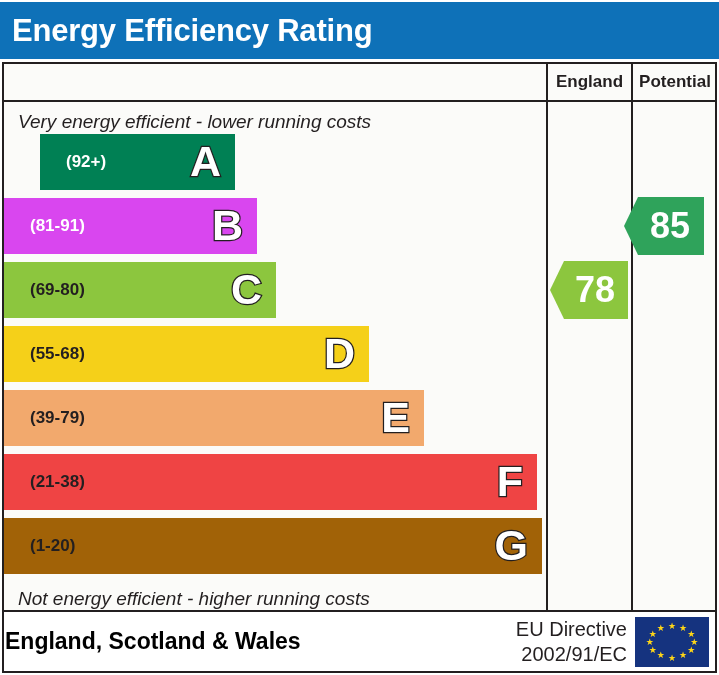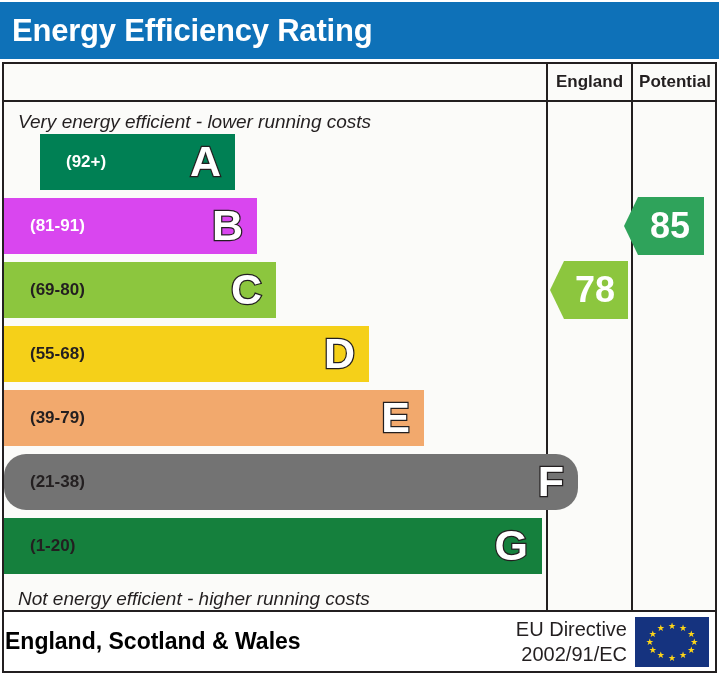--- a/index.html
+++ b/index.html
@@ -224,25 +224,25 @@
           <span class="band-letter">C</span>
         </div>
         <div class="band dark" style="width: 365px; background: rgb(245, 208, 25);">
           <span class="band-range">(55-68)</span>
           <span class="band-letter">D</span>
         </div>
         <div class="band dark" style="width: 420px; background: rgb(242, 169, 109);">
           <span class="band-range">(39-79)</span>
           <span class="band-letter">E</span>
         </div>
-        <div class="band dark" style="width: 574px; background: #737373; border-radius: 22px;">
+        <div class="band dark" style="width: 533px; background: #ef4444;">
           <span class="band-range">(21-38)</span>
           <span class="band-letter">F</span>
         </div>
-        <div class="band dark" style="width: 538px; background: #15803d;">
+        <div class="band dark" style="width: 538px; background: #a16207;">
           <span class="band-range">(1-20)</span>
           <span class="band-letter">G</span>
         </div>
       </div>
 
     <div>
         <div class="marker" style="left: 546px; width: 78px; top: 197px; background: rgb(140, 198, 62);">
           <span class="marker-value">78</span>
         </div>
         <div class="marker" style="left: 620px; width: 80px; top: 133px; background: rgb(47, 163, 91);">

